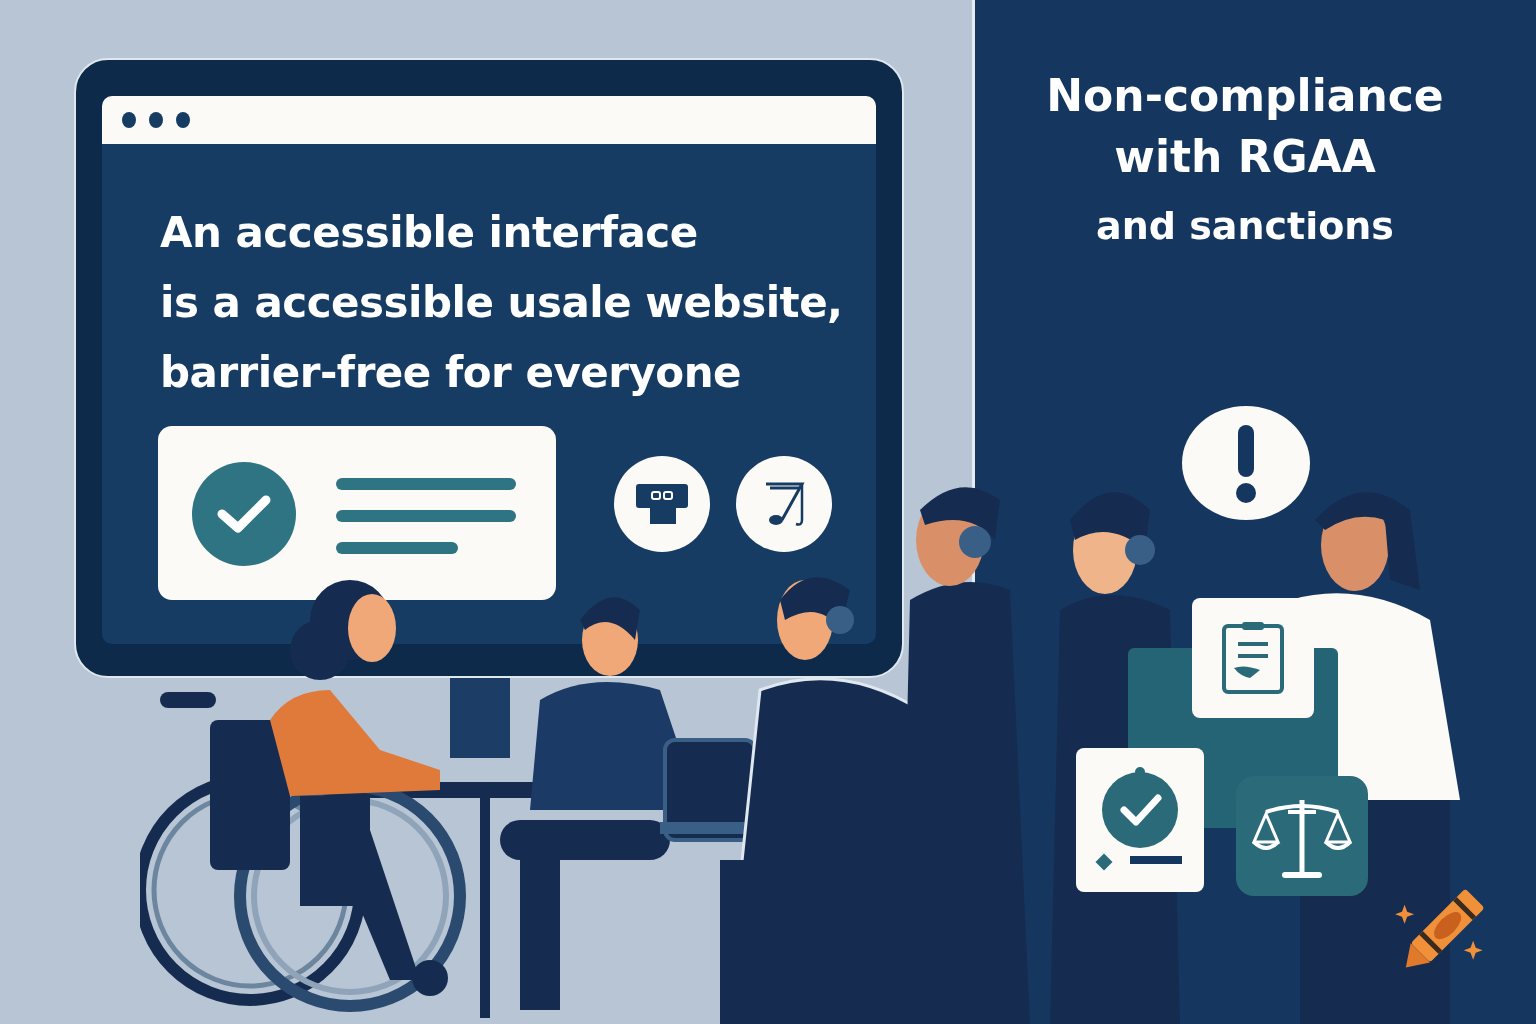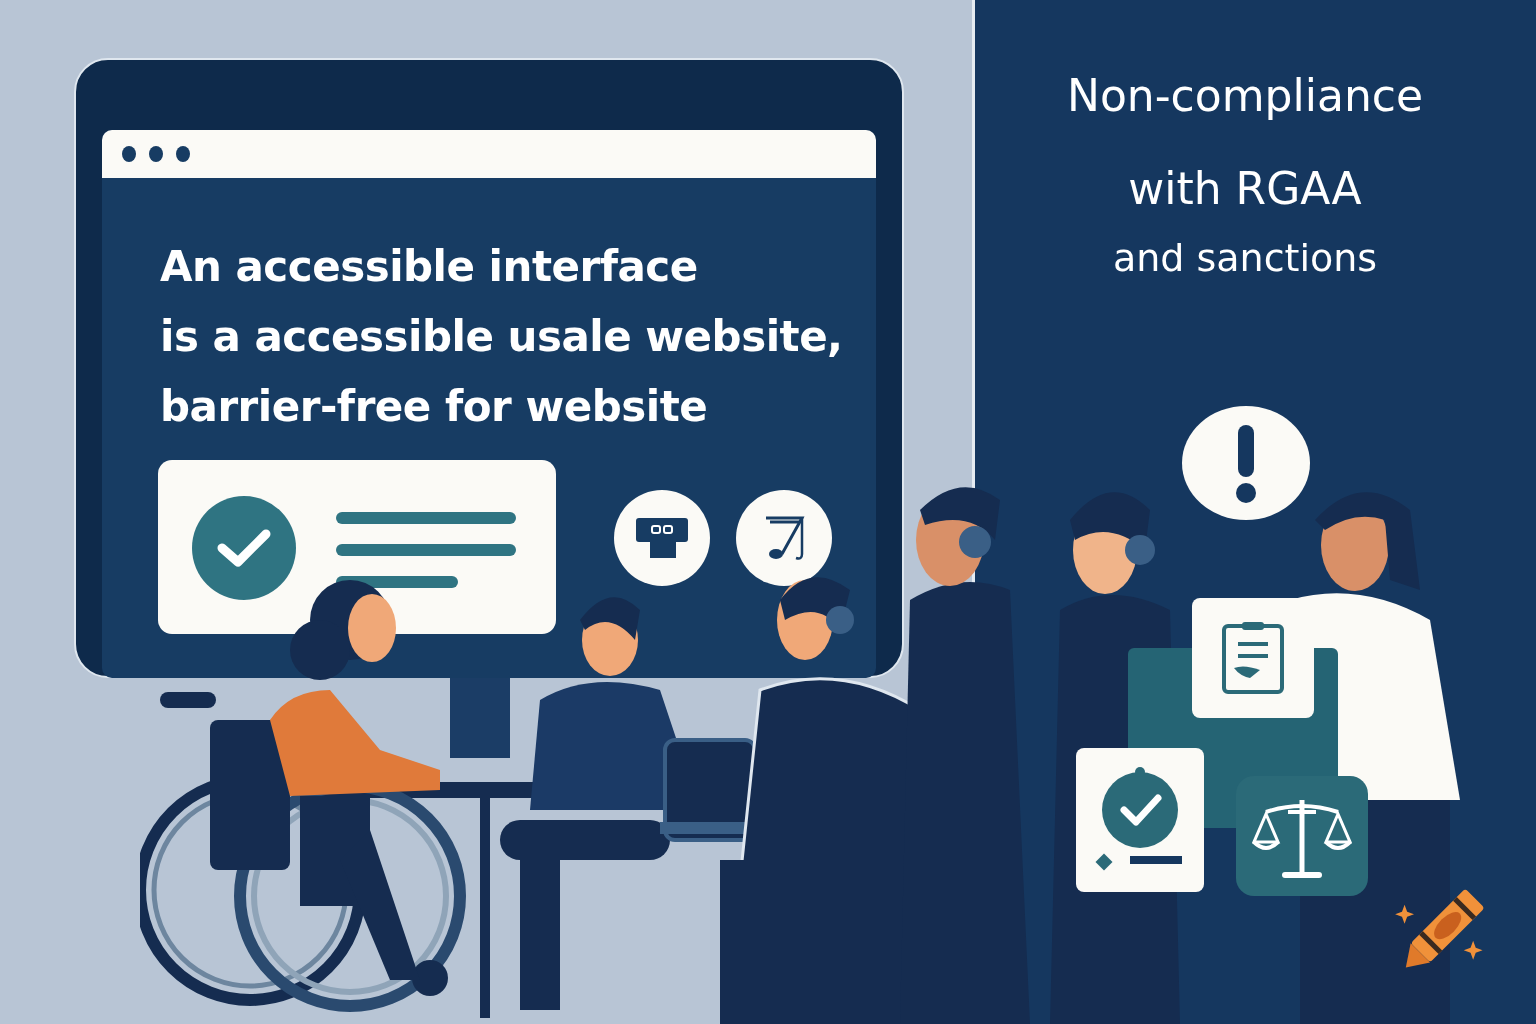--- a/index.html
+++ b/index.html
@@ -16,21 +16,21 @@
   .right-bg { left: 972px; top: 0; width: 564px; height: 1024px; background: #15375f; border-left: 3px solid #e6ecf2; }
 
   
   .monitor {
     left: 74px; top: 58px; width: 830px; height: 620px;
     background: #0e2a4b; border-radius: 34px;
     border: 2px solid #dfe7ef;
   }
   .screen {
     left: 26px; top: 36px; width: 774px; height: 548px;
-    background: #173c63; border-radius: 10px; margin-top: 34px;
+    background: #173c63; border-radius: 10px;
   }
   .titlebar {
     left: 0; top: 0; width: 774px; height: 48px;
     background: #fbfaf6; border-radius: 10px 10px 0 0;
     display: flex; align-items: center; padding-left: 20px; gap: 13px;
   }
   .dot { width: 14px; height: 16px; border-radius: 50%; background: #173c63; }
 
   .headline {
     left: 58px; top: 102px; width: 720px;
@@ -51,24 +51,24 @@
   .round-icon {
     width: 96px; height: 96px; border-radius: 50%; background: #fbfaf6;
     display: flex; align-items: center; justify-content: center;
   }
 
   .stand { left: 450px; top: 678px; width: 60px; height: 80px; background: #1b3d66; }
 
   
   .right-text {
     left: 1000px; top: 66px; width: 490px; text-align: center; color: #fff;
-    font-weight: 400;
+    font-weight: 700;
   }
   .rt1 { font-size: 44px; line-height: 60px; }
-  .rt2 { font-size: 44px; line-height: 62px; margin-top: 32px; }
+  .rt2 { font-size: 44px; line-height: 62px; }
   .rt3 { font-size: 54px; line-height: 76px; }
   .rt4 { font-size: 38px; line-height: 76px; }
 
   .alert {
     left: 1182px; top: 406px; width: 128px; height: 114px; border-radius: 50%;
     background: #fbfaf6; display: flex; align-items: center; justify-content: center;
   }
 
   .tile-white { background: #fbfaf6; border-radius: 8px; }
   .tile-teal { background: #2b6a78; border-radius: 18px; }
@@ -87,21 +87,21 @@
   <div class="abs screen">
     <div class="abs titlebar">
       <span class="dot"></span>
       <span class="dot"></span>
       <span class="dot"></span>
     </div>
 
     <div class="abs headline">
       <div>An accessible interface</div>
       <div>is a accessible usale website,</div>
-      <div>barrier-free for website</div>
+      <div>barrier-free for everyone</div>
     </div>
 
     <div class="abs card">
       <div class="abs check-circle">
         <svg width="56" height="44" viewBox="0 0 56 44">
             <path d="M6 22 L22 36 L50 8" fill="none" stroke="#fff" stroke-width="9" stroke-linecap="round" stroke-linejoin="round"></path>
           </svg>
       </div>
       <div class="abs bar" style="top:52px;width:180px;"></div>
       <div class="abs bar" style="top:84px;width:180px;"></div>

